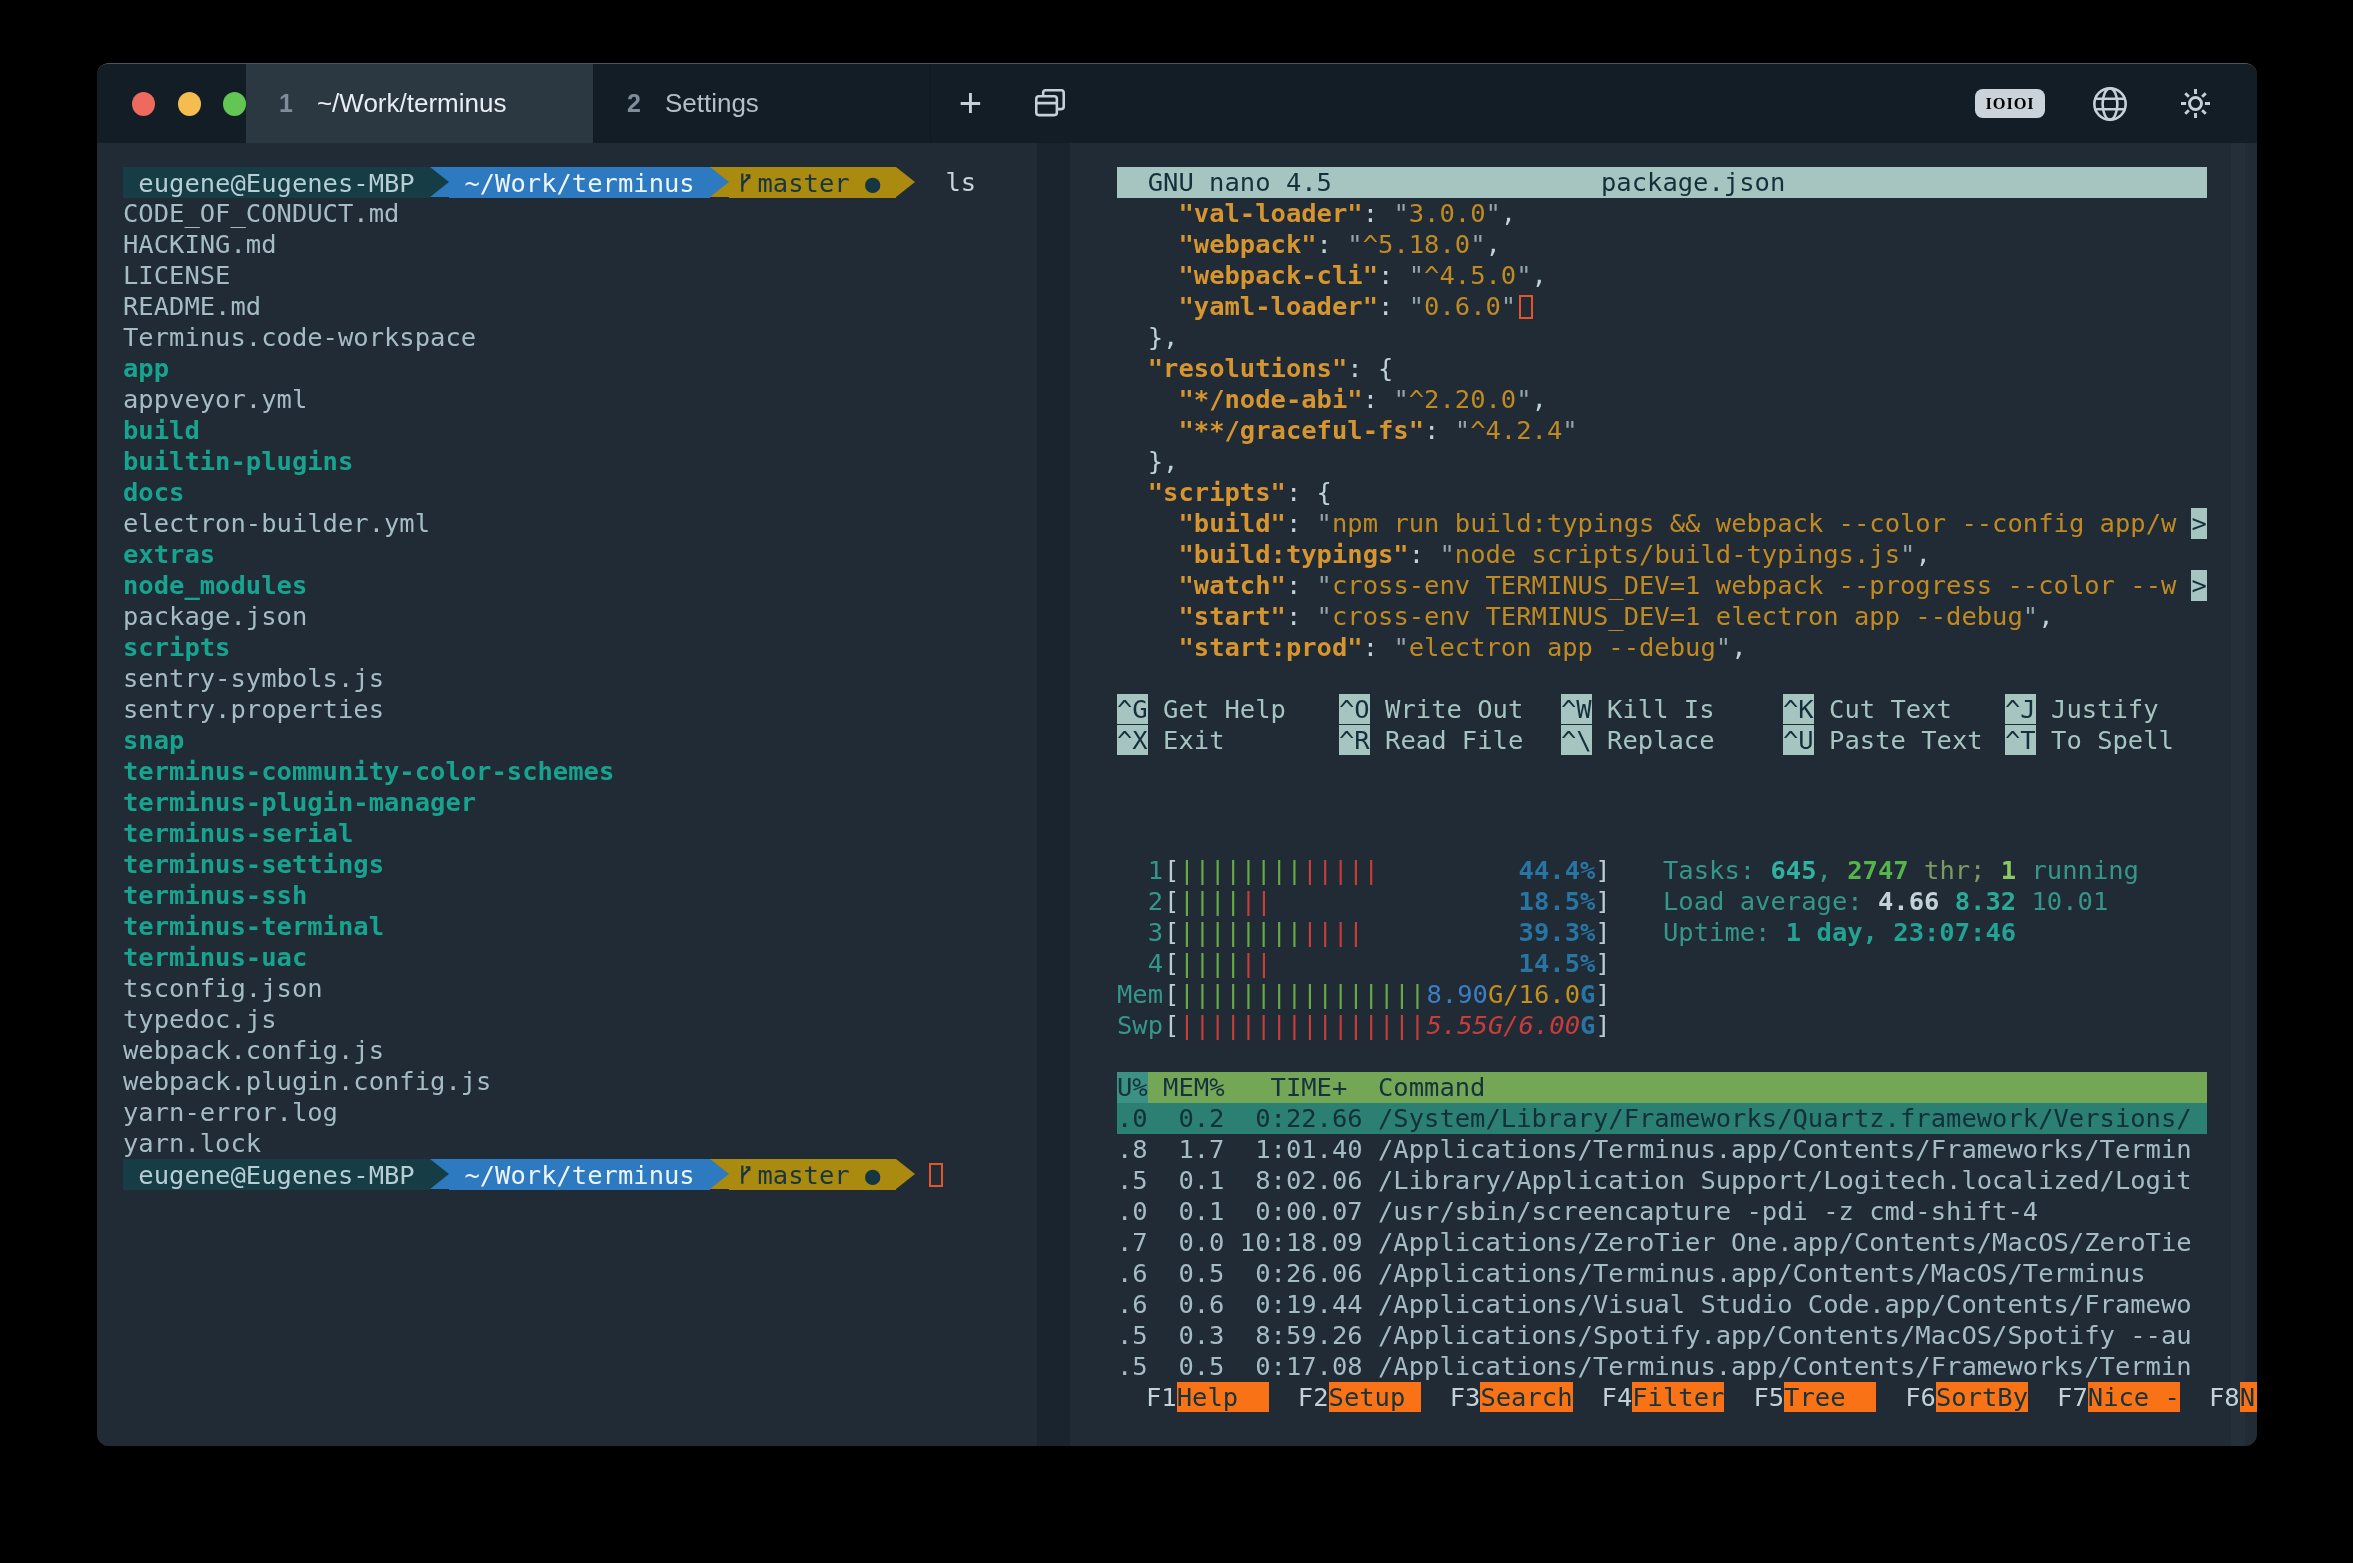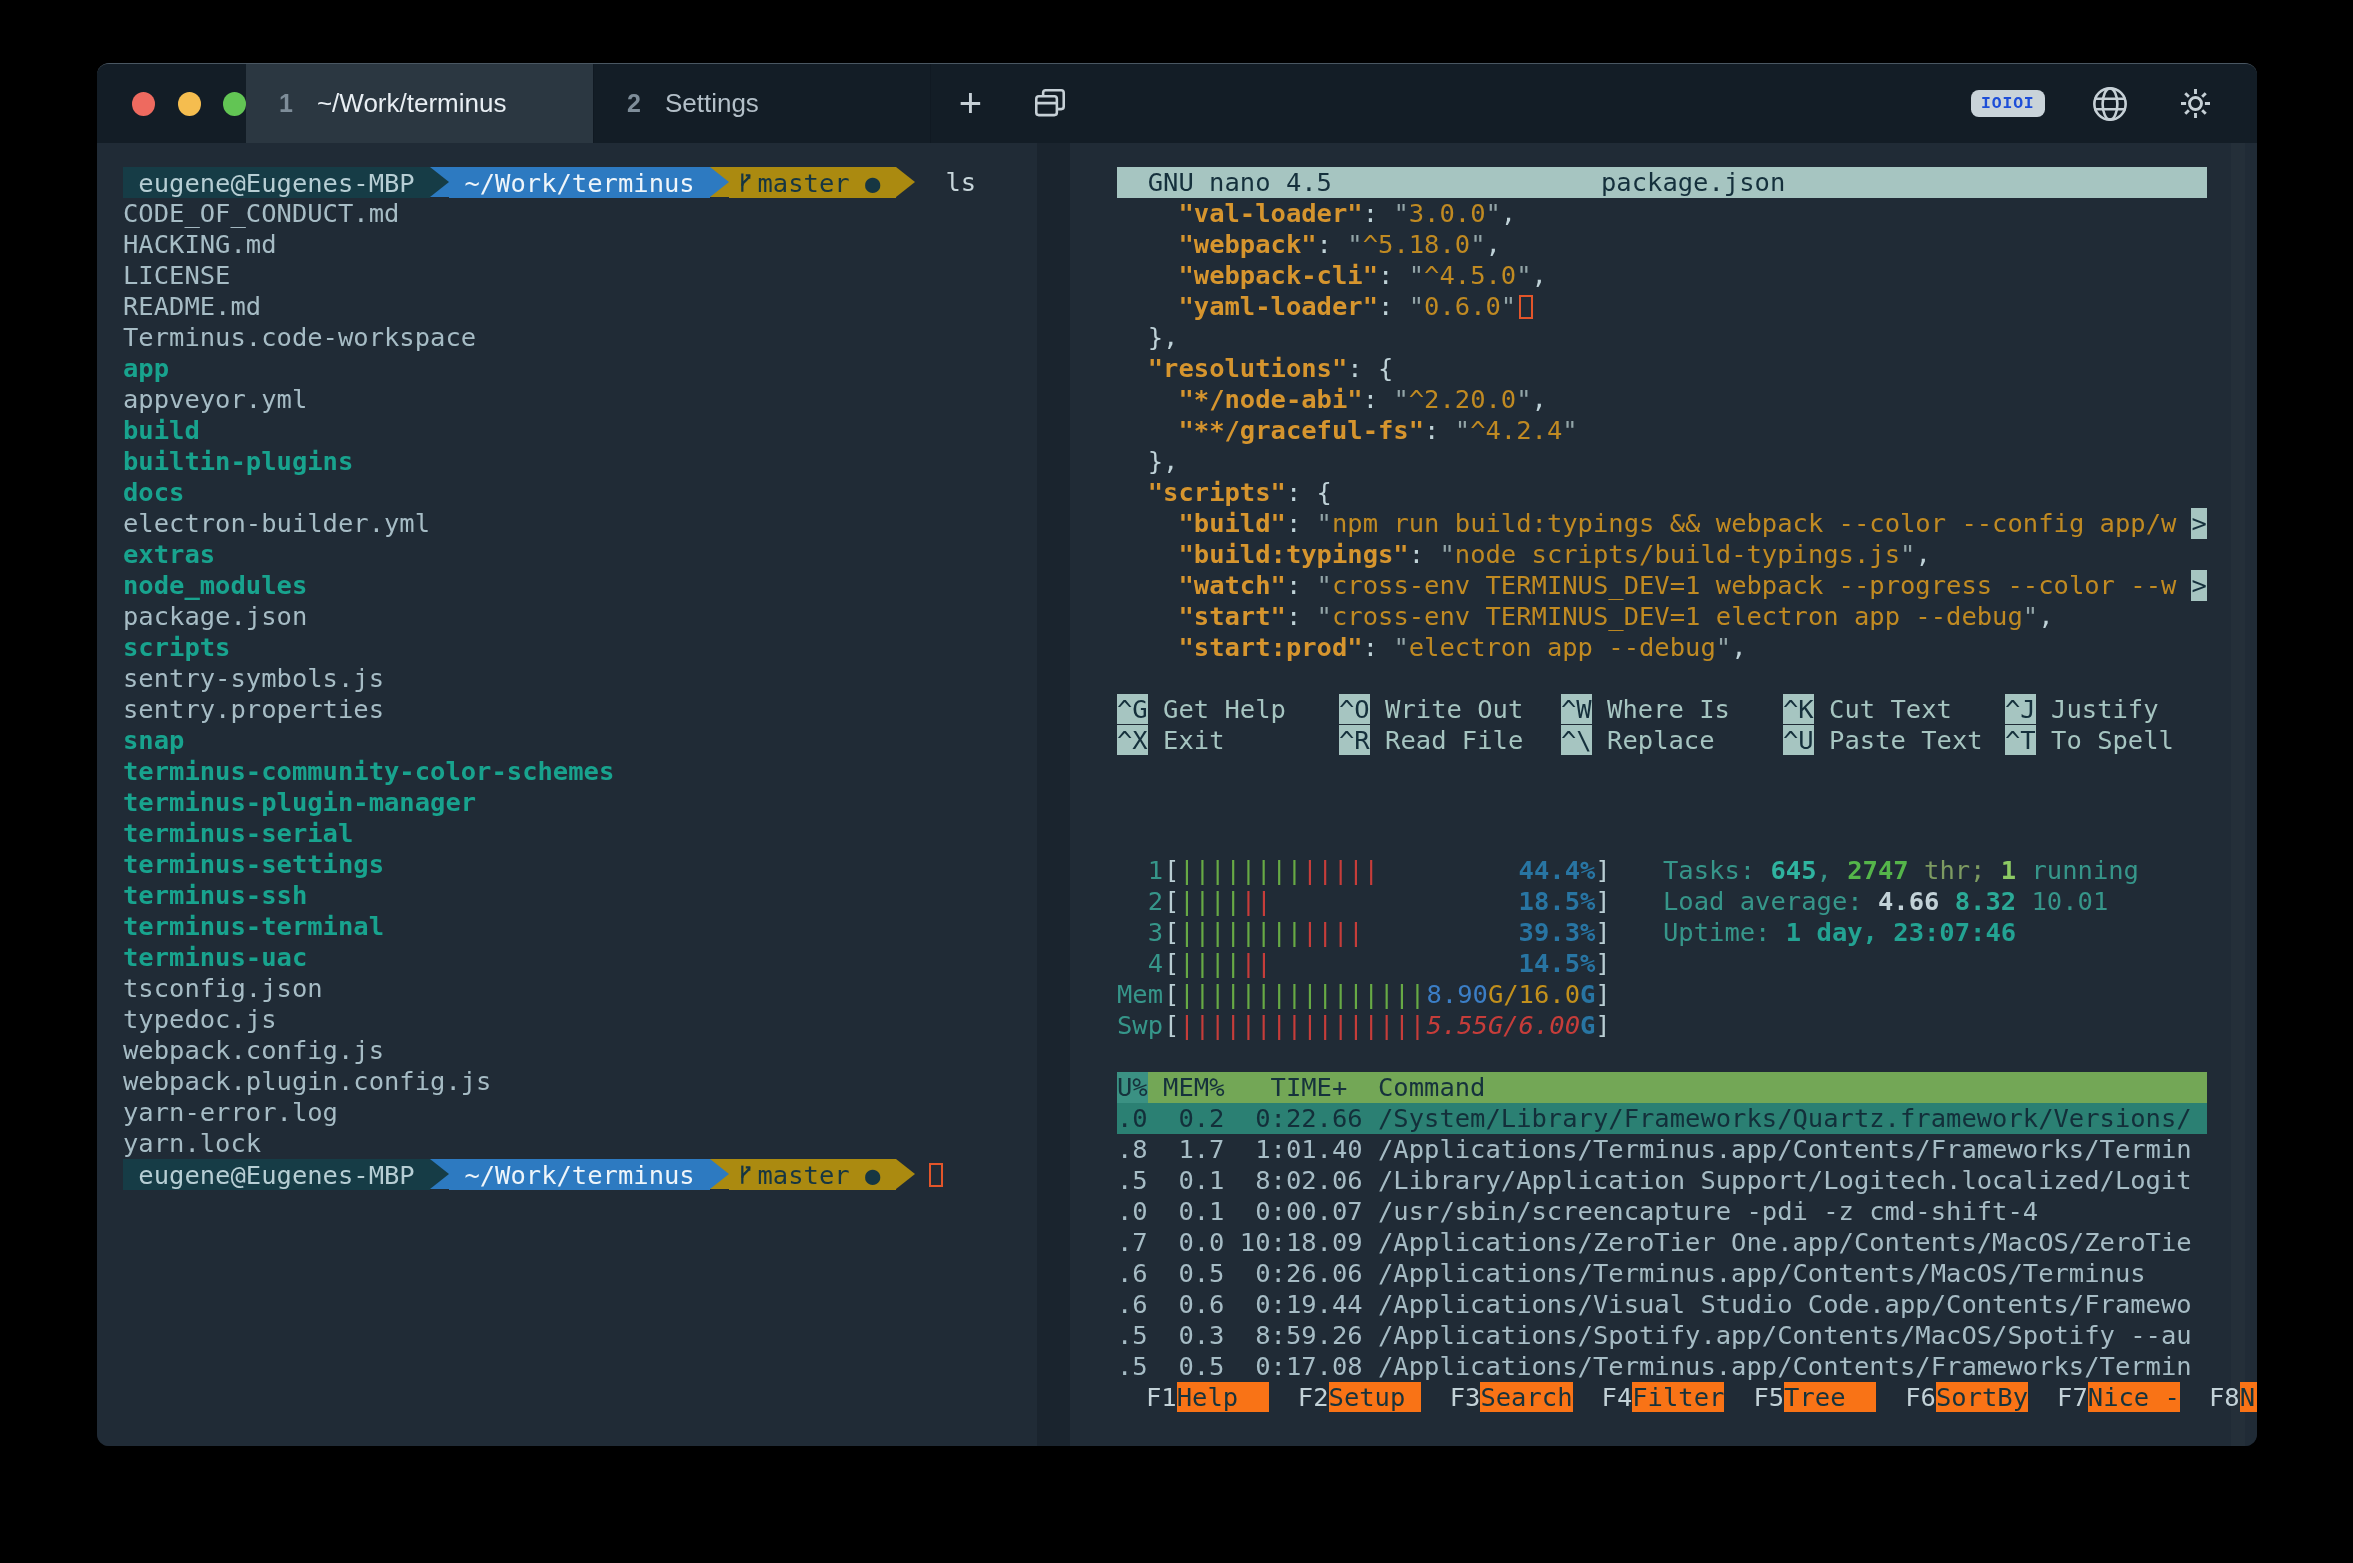--- a/index.html
+++ b/index.html
@@ -13,22 +13,22 @@
   .light{width:24px;height:24px;border-radius:50%;}
   .tab{display:flex;align-items:center;padding-left:33px;gap:24px;flex:none;border-right:1.7px solid #101922;}
   .tab.active{background:#2b3741;}
   .tab .num{font-size:25px;font-weight:bold;color:#7e8d99;}
   .tab.active .tab-title{color:#e8eef3;}
   .tab-title{font-size:26px;color:#b3bfc8;}
   .tb-btn{display:flex;align-items:center;justify-content:center;color:#c6d0d6;flex:none;}
   .plus{width:79px;font-size:40px;font-weight:300;}
   .dup{width:79px;}
   .tb-right{margin-left:auto;display:flex;align-items:center;gap:45px;padding-right:41px;}
-  .serial-pill{background:#c9d3d9;color:#1d4ed8;border-radius:7.8px;padding:4.3px 10.4px;
-    font-family:Liberation Mono, monospace;font-size:16.4px;font-weight:bold;letter-spacing:0.9px;}
+  .serial-pill{background:#c9d3d9;color:#000000;border-radius:7.8px;padding:4.3px 10.4px;
+    font-family:Liberation Serif, serif;font-size:16.4px;font-weight:bold;letter-spacing:0.9px;}
   
   .pane{position:absolute;top:79px;bottom:0;background:#202b36;}
   .pane-left{left:0;width:940px;}
   .pane-right{left:973px;right:0;}
   .scroll-strip{position:absolute;top:79px;bottom:0;left:2134px;width:14px;background:#242f39;}
   .term{position:absolute;font-family:"DejaVu Sans Mono",monospace;font-size:25.5px;color:#a6bcc5;}
   .row{height:31px;line-height:31px;white-space:pre;position:relative;}
   
   #left-term{left:26px;top:103px;width:916px;}
   .dir{color:#18a38e;font-weight:bold;}
@@ -207,21 +207,21 @@
         <div class="row"><span class="p">    </span><span class="k">"build"</span><span class="p">: </span><span class="q">"</span><span class="v">npm run build:typings &amp;&amp; webpack --color --config app/w</span><span class="inv">&gt;</span></div>
         <div class="row"><span class="p">    </span><span class="k">"build:typings"</span><span class="p">: </span><span class="q">"</span><span class="v">node scripts/build-typings.js</span><span class="q">"</span><span class="p">,</span></div>
         <div class="row"><span class="p">    </span><span class="k">"watch"</span><span class="p">: </span><span class="q">"</span><span class="v">cross-env TERMINUS_DEV=1 webpack --progress --color --w</span><span class="inv">&gt;</span></div>
         <div class="row"><span class="p">    </span><span class="k">"start"</span><span class="p">: </span><span class="q">"</span><span class="v">cross-env TERMINUS_DEV=1 electron app --debug</span><span class="q">"</span><span class="p">,</span></div>
         <div class="row"><span class="p">    </span><span class="k">"start:prod"</span><span class="p">: </span><span class="q">"</span><span class="v">electron app --debug</span><span class="q">"</span><span class="p">,</span></div>
       </div>
     <div class="row"></div>
     <div class="shortcuts" id="nano-sc1">
         <div class="sc row"><span class="key">^G</span><span class="lbl"> Get Help</span></div>
         <div class="sc row"><span class="key">^O</span><span class="lbl"> Write Out</span></div>
-        <div class="sc row"><span class="key">^W</span><span class="lbl"> Where Is</span></div>
+        <div class="sc row"><span class="key">^W</span><span class="lbl"> Kill Is</span></div>
         <div class="sc row"><span class="key">^K</span><span class="lbl"> Cut Text</span></div>
         <div class="sc row"><span class="key">^J</span><span class="lbl"> Justify</span></div>
       </div>
     <div class="shortcuts" id="nano-sc2">
         <div class="sc row"><span class="key">^X</span><span class="lbl"> Exit</span></div>
         <div class="sc row"><span class="key">^R</span><span class="lbl"> Read File</span></div>
         <div class="sc row"><span class="key">^\</span><span class="lbl"> Replace</span></div>
         <div class="sc row"><span class="key">^U</span><span class="lbl"> Paste Text</span></div>
         <div class="sc row"><span class="key">^T</span><span class="lbl"> To Spell</span></div>
       </div>

